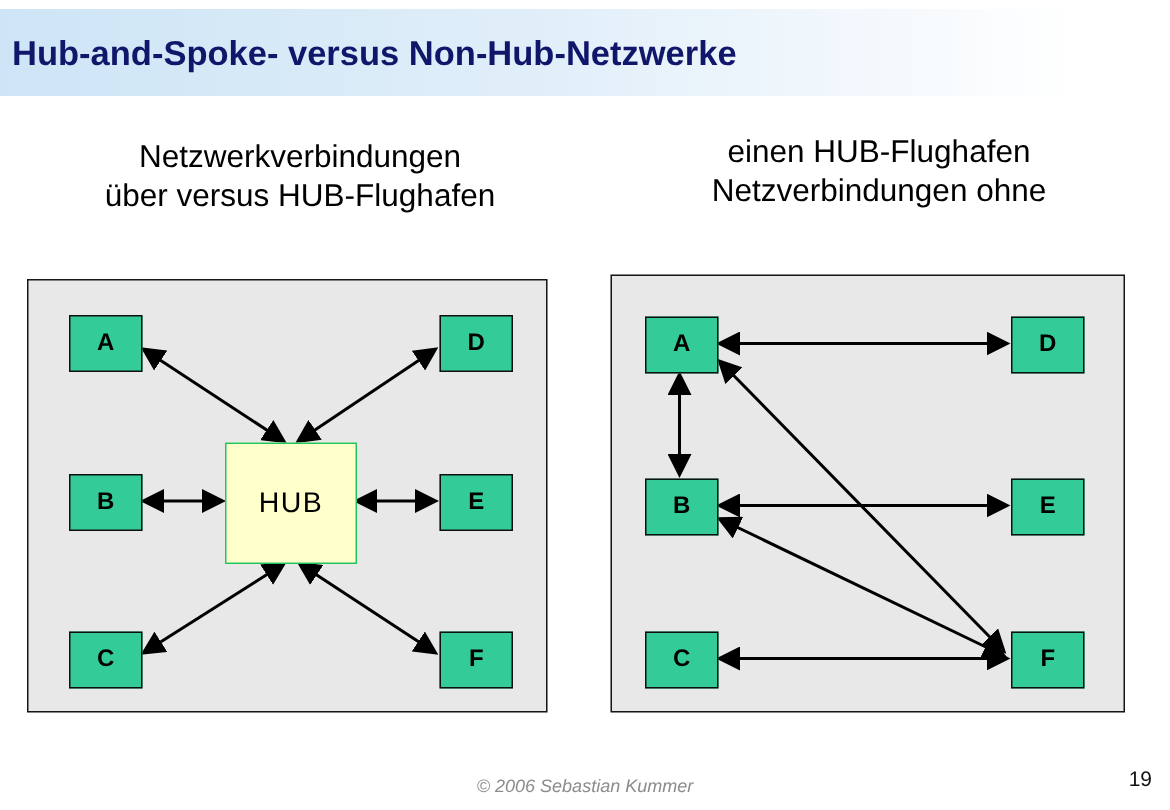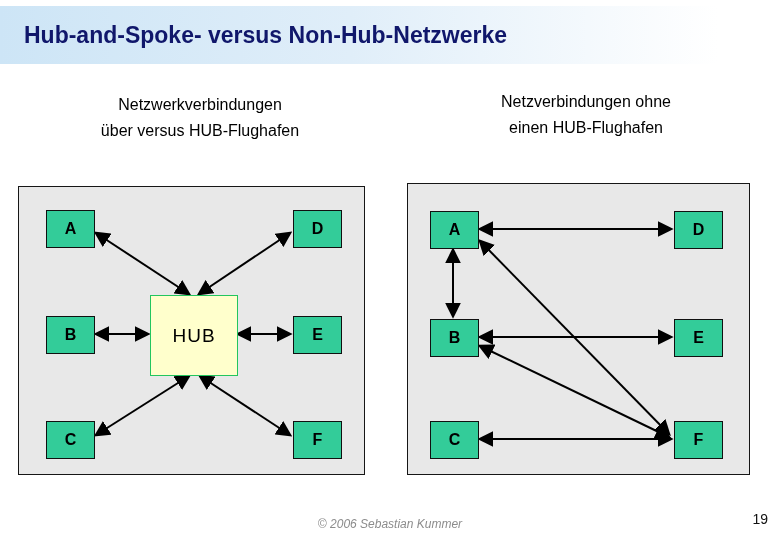--- a/index.html
+++ b/index.html
@@ -10,26 +10,26 @@
   }
   .slide{position:absolute;inset:0;width:780px;height:540px}
 
   .title-band{
     position:absolute;left:0;top:6px;width:780px;height:58px;
     background:linear-gradient(90deg,var(--band-start,#cde5f6) 0%,#e0eef9 45%,var(--band-end,#ffffff) 92%);
     display:flex;align-items:center;
   }
   .title{
     font-size:23px;font-weight:bold;color:var(--title-text,#10176b);
-    padding-left:24px;white-space:nowrap;
+    padding-left:8px;white-space:nowrap;
   }
 
   .heading{
     position:absolute;text-align:center;
-    font-size:16px;line-height:26px;color:#000;
+    font-size:21px;line-height:26px;color:#000;
   }
   #heading-left{left:40px;top:92px;width:320px}
   #heading-right{left:426px;top:89px;width:320px}
 
   .panel{
     position:absolute;
     background:var(--panel-bg,#e8e8e8);
     border:1px solid #161616;
   }
   #panel-left{left:18px;top:186px;width:345px;height:287px}
@@ -71,22 +71,22 @@
   <div class="title-band">
     <div class="title">Hub-and-Spoke- versus Non-Hub-Netzwerke</div>
   </div>
 
   <div class="heading" id="heading-left">
     <div>Netzwerkverbindungen</div>
     <div>über versus HUB-Flughafen</div>
   </div>
 
   <div class="heading" id="heading-right">
+    <div>einen HUB-Flughafen</div>
     <div>Netzverbindungen ohne</div>
-    <div>einen HUB-Flughafen</div>
   </div>
 
   <div class="panel" id="panel-left">
     <svg class="arrows" viewBox="0 0 345 287">
       <defs>
         <marker id="ah" viewBox="0 0 9 9" refX="7.5" refY="4.5" markerWidth="8" markerHeight="8" orient="auto-start-reverse">
           <path d="M0,0 L9,4.5 L0,9 z"></path>
         </marker>
       </defs>
       <line x1="77" y1="46" x2="170" y2="107" marker-start="url(#ah)" marker-end="url(#ah)"></line>

